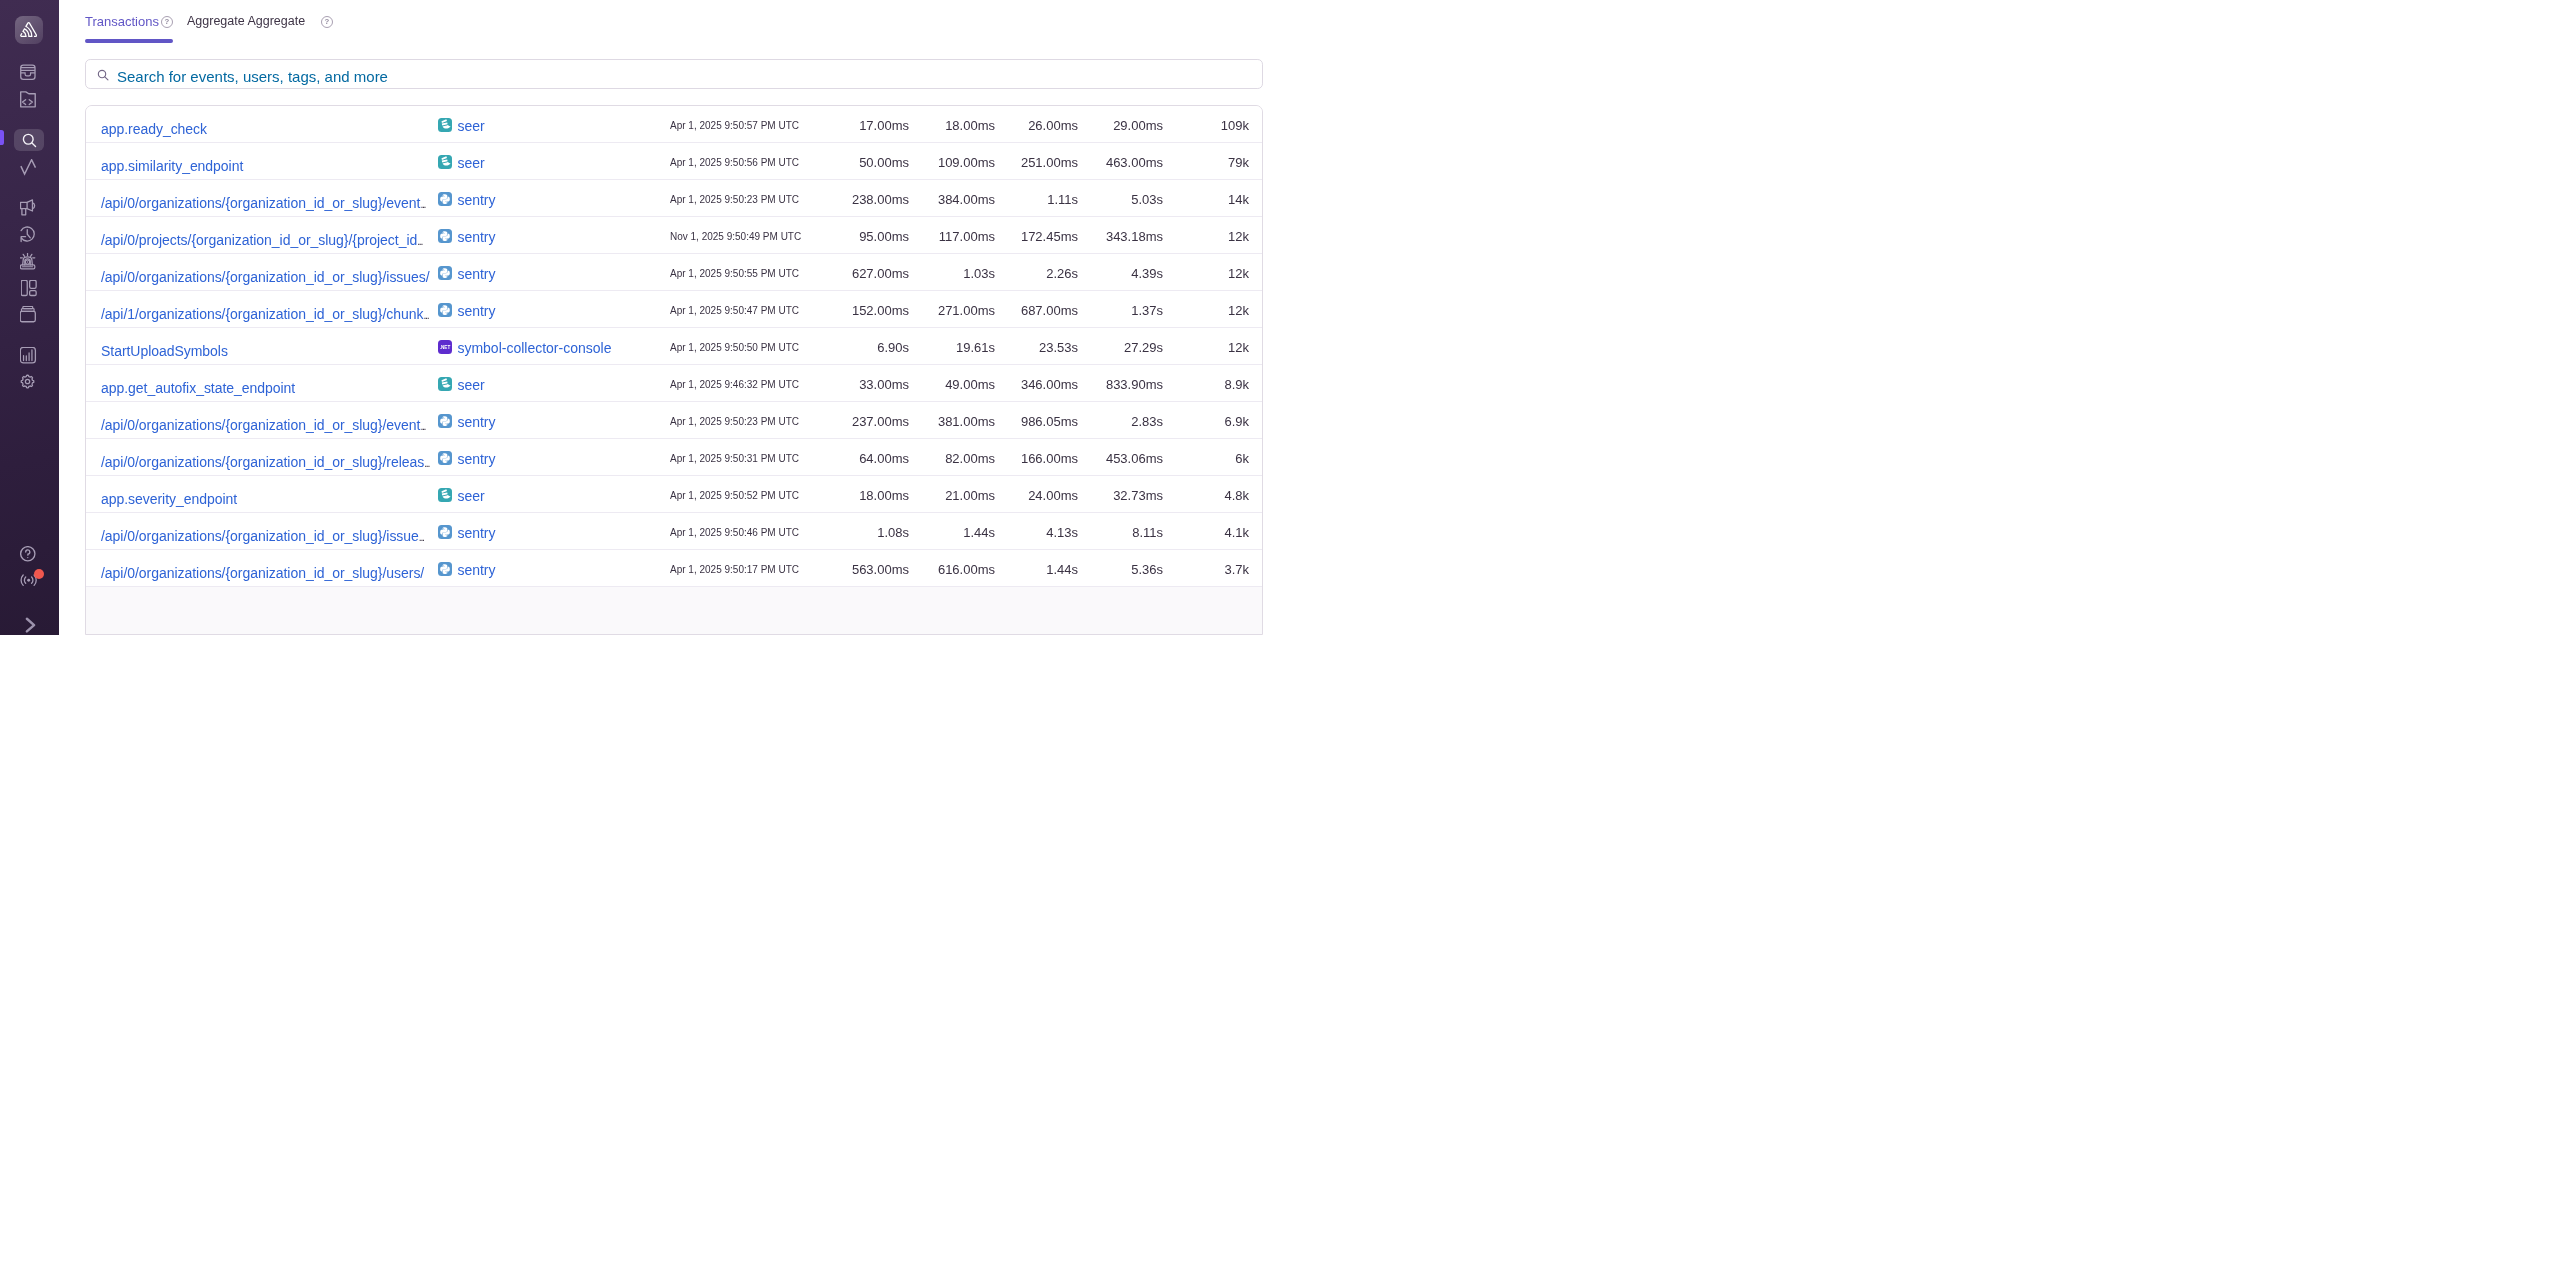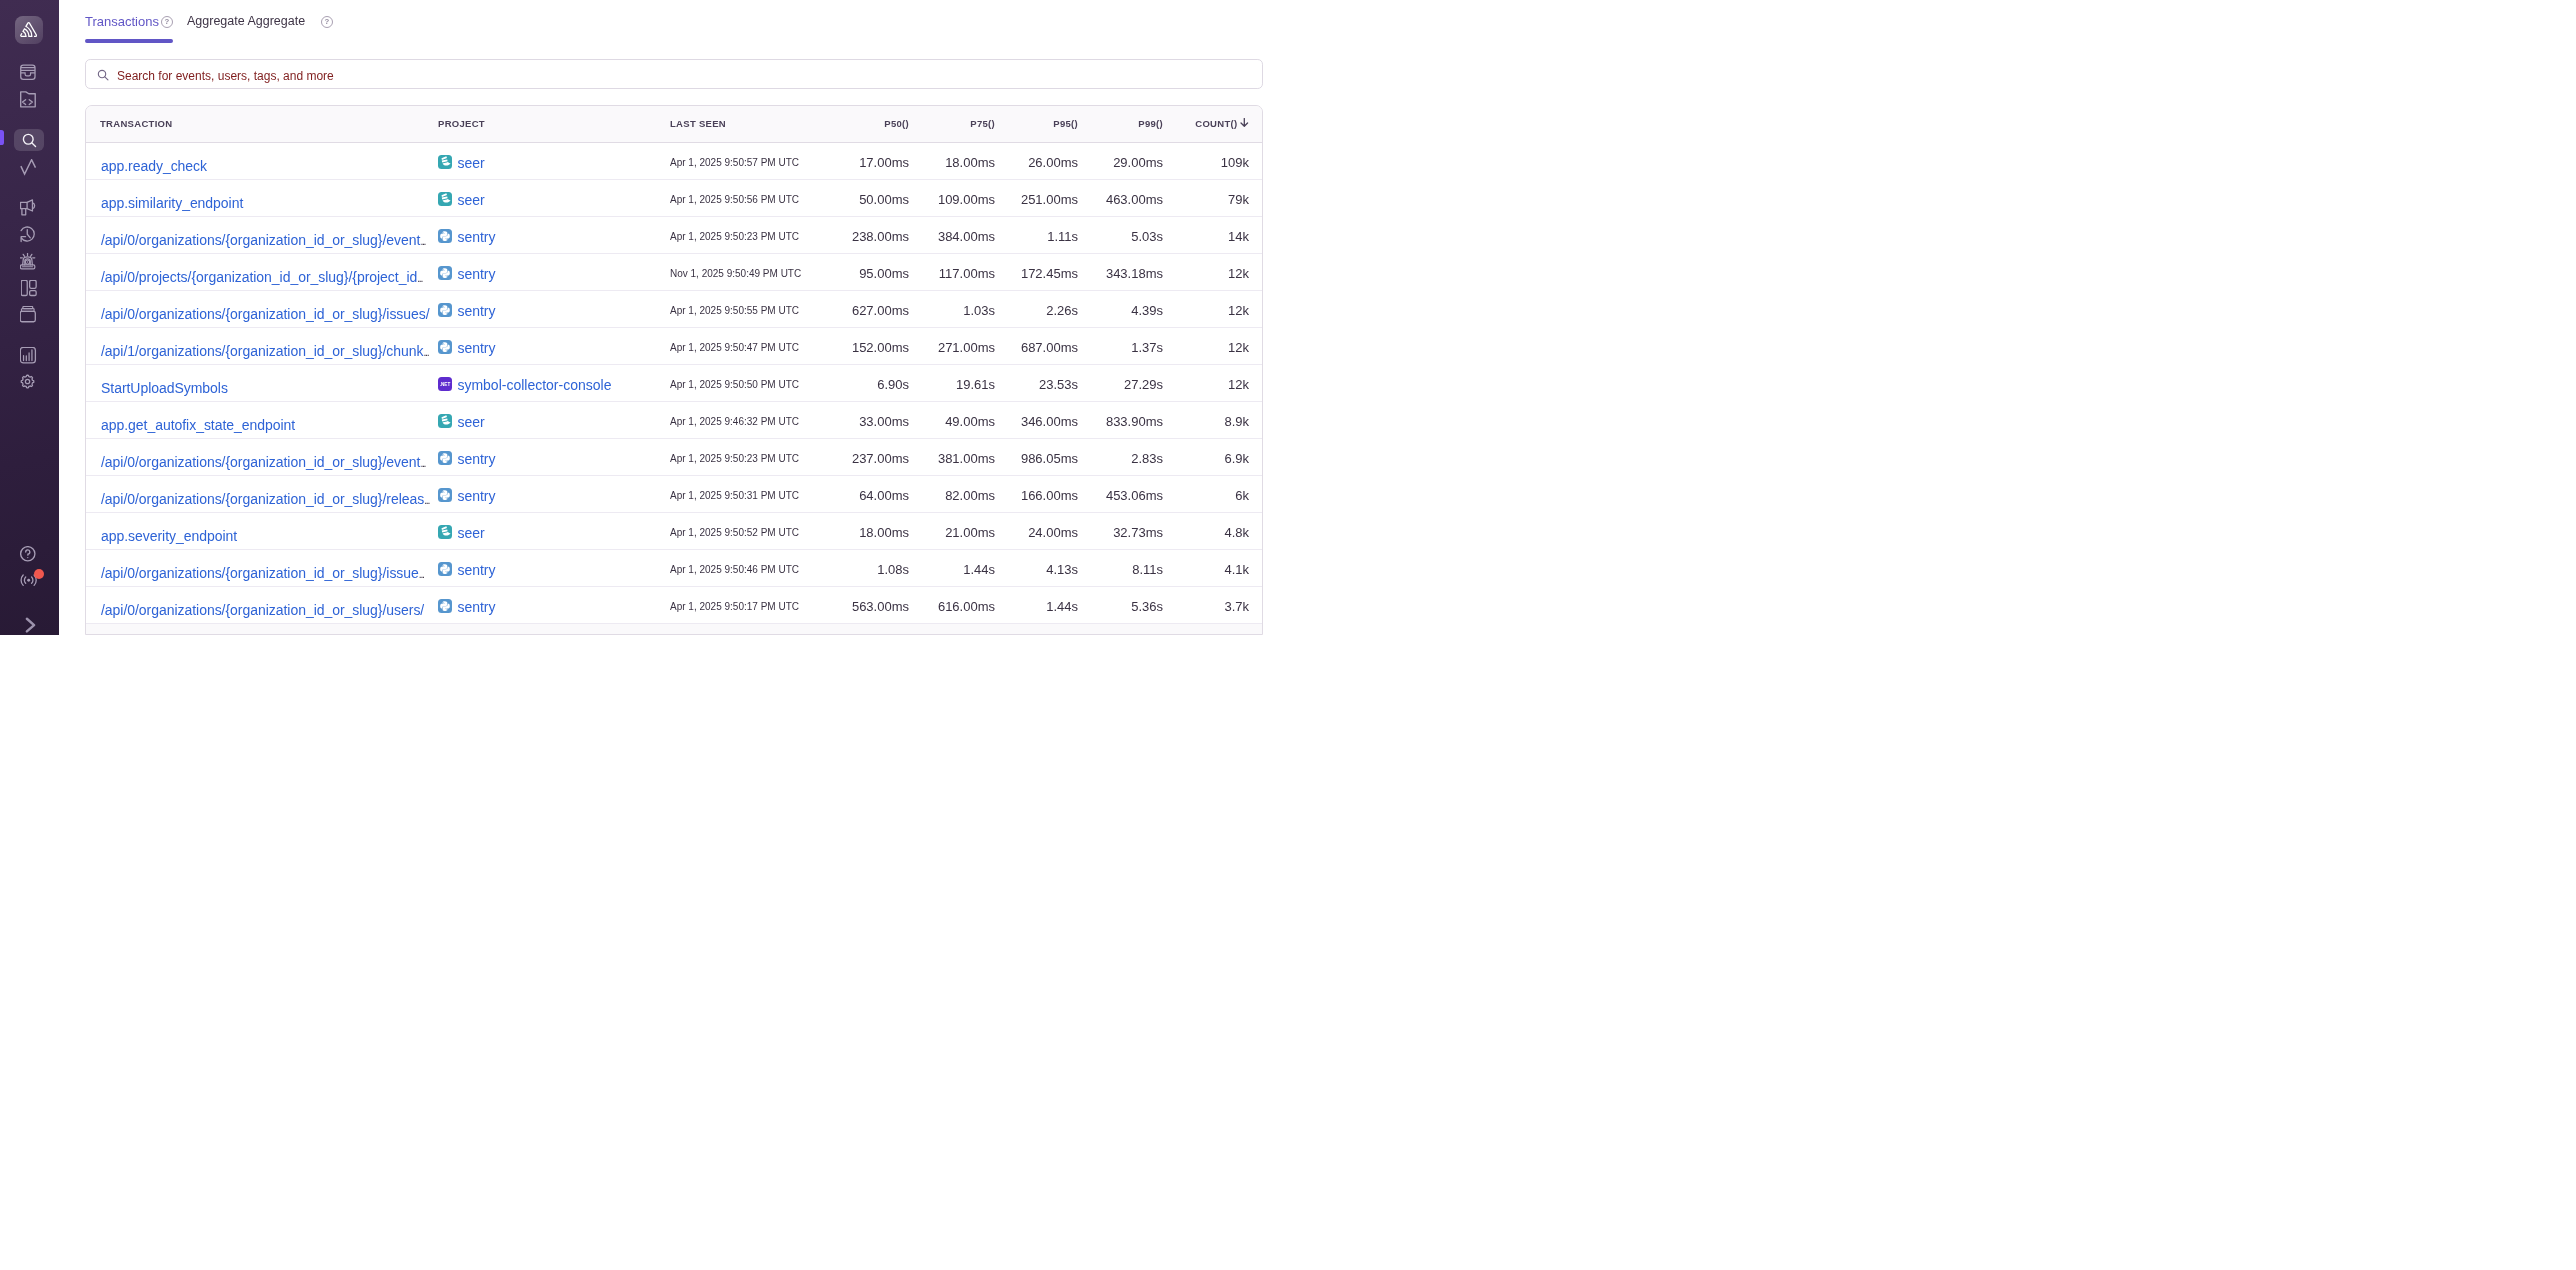--- a/index.html
+++ b/index.html
@@ -18,21 +18,21 @@
 #tab1{position:absolute;left:85px;top:14px;font-size:13px;color:#6156C6}
 #tab2{position:absolute;left:187px;top:14px;font-size:12.5px;color:#3E3446}
 .qc{position:absolute;top:16px;width:12px;height:12px;border:1.2px solid #A9A0B2;border-radius:50%;
 color:#958DA0;font-size:7.8px;font-weight:bold;text-align:center;line-height:10px}
 #q1{left:161px}#q2{left:321px}
 #underline{position:absolute;left:85px;top:39px;width:88px;height:3.8px;border-radius:1.9px;background:#6156C6}
 
 #search{position:absolute;left:85px;top:59px;width:1178px;height:30px;background:#fff;
 border:0.9px solid #DED9E3;border-radius:5.2px}
 #search svg{position:absolute;left:11.2px;top:9px}
-#ph{position:absolute;left:31px;top:0;line-height:33px;font-size:12px;color:#7f1d1d}
+#ph{position:absolute;left:31px;top:0;line-height:33px;font-size:15px;color:#0369a1}
 
 #panel{position:absolute;left:85px;top:105px;width:1178px;height:530px;
 border:0.9px solid #E0DBE4;border-radius:7px 7px 0 0;background:#FAF9FB;overflow:hidden}
 #thead{position:relative;height:37px;background:#FAF9FB;border-bottom:0.9px solid #E0DBE4;
 font-size:9.5px;font-weight:bold;letter-spacing:0.3px;color:#4A4158}
 #thead span{position:absolute;line-height:36px;white-space:nowrap}
 .row{position:relative;height:37px;background:#fff;border-bottom:0.9px solid #EDEAF2}
 .row span{position:absolute;line-height:38px;white-space:nowrap}
 .tx{left:15px;font-size:14px;top:4px;letter-spacing:-0.04px}
 .ell{position:static!important;color:#3A3243;font-size:10.4px;letter-spacing:-1.3px}
@@ -129,32 +129,20 @@
 <div class="qc" id="q2">?</div>
 <div id="underline"></div>
 <div id="search">
     <svg width="12" height="12" viewBox="0 0 16 16" fill="none" stroke="#746887" stroke-width="1.5">
       <circle cx="6.7" cy="6.7" r="4.9"></circle>
       <path d="M10.4 10.4 L14.6 14.6" stroke-linecap="round"></path>
     </svg>
     <span id="ph">Search for events, users, tags, and more</span>
   </div>
 <div id="panel">
-<div id="thead">
-      <span class="h1">TRANSACTION</span>
-      <span class="h2">PROJECT</span>
-      <span class="h3">LAST SEEN</span>
-      <span class="h4">P50()</span>
-      <span class="h5">P75()</span>
-      <span class="h6">P95()</span>
-      <span class="h7">P99()</span>
-      <span class="h8">COUNT() <svg width="8.6" height="9.5" viewBox="0 0 10 11" style="vertical-align:-0.9px">
-          <path d="M5 0.5 V9 M1.2 5.8 L5 9.6 L8.8 5.8" fill="none" stroke="#4A4158" stroke-width="1.5" stroke-linecap="round" stroke-linejoin="round"></path>
-        </svg></span>
-    </div>
 <div class="row">
       <span class="tx"><a>app.ready_check</a></span>
       <span class="pj"><svg class="pic" width="14" height="14" viewBox="0 0 16 16">
           <rect width="16" height="16" rx="4" fill="#35A7B2"></rect>
           <path d="M4.0 3.7 L9.5 1.5 L10.3 3.4 L4.5 5.7 Z" fill="#fff"></path>
           <path d="M4.3 6.2 L10.6 5.2 L10.9 7.2 L4.8 8.6 Z" fill="#fff"></path>
           <path d="M5.2 9.6 C7.5 9.3 9.8 8.7 11.3 8.1 C12.2 9.2 13.2 9.5 14.1 9.2 C14.2 10.2 13.0 11.2 11.6 11.7 C9.4 12.4 6.6 12.1 5.2 9.6 Z" fill="#fff"></path>
         </svg><a class="pn">seer</a></span>
       <span class="ls">Apr 1, 2025 9:50:57 PM UTC</span>
       <span class="num n1">17.00ms</span>

